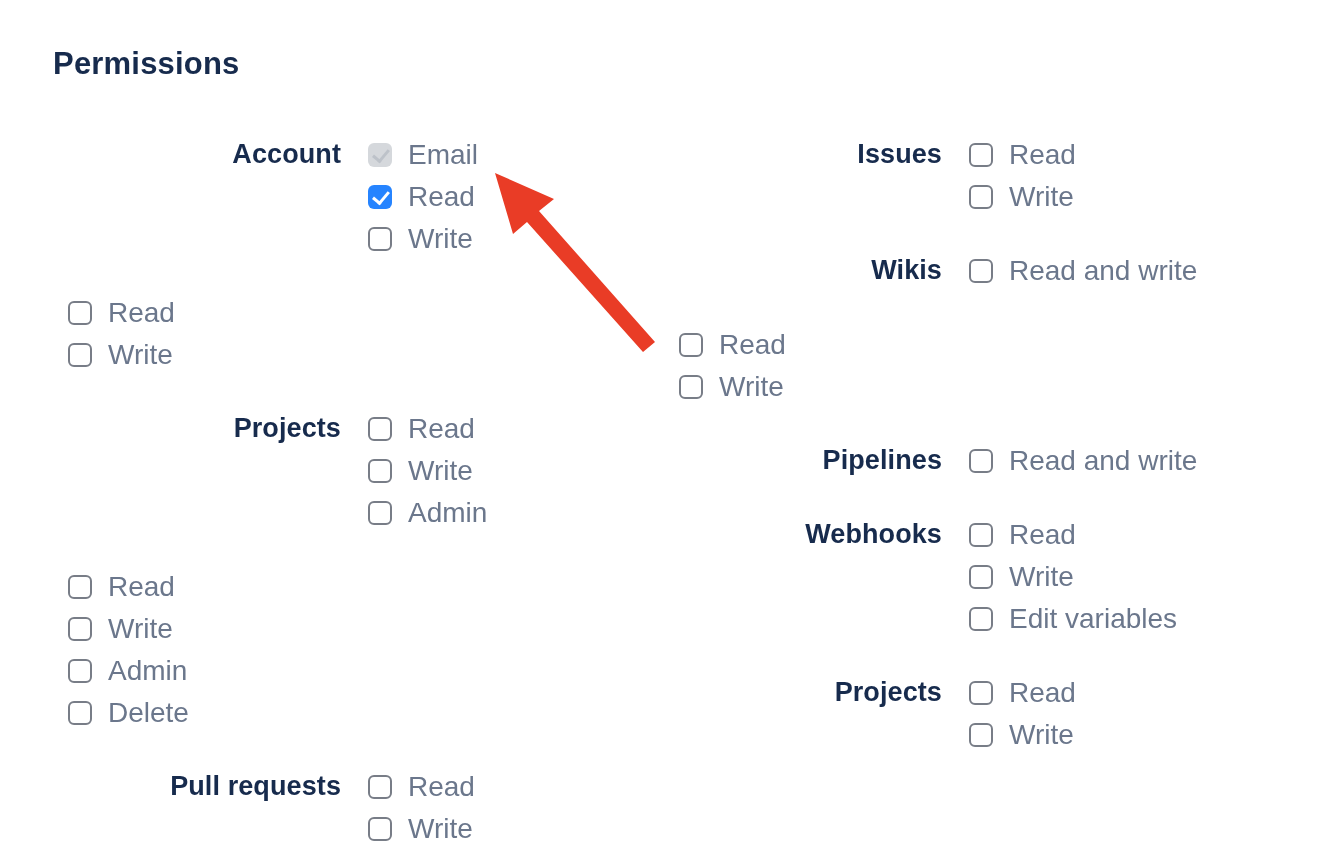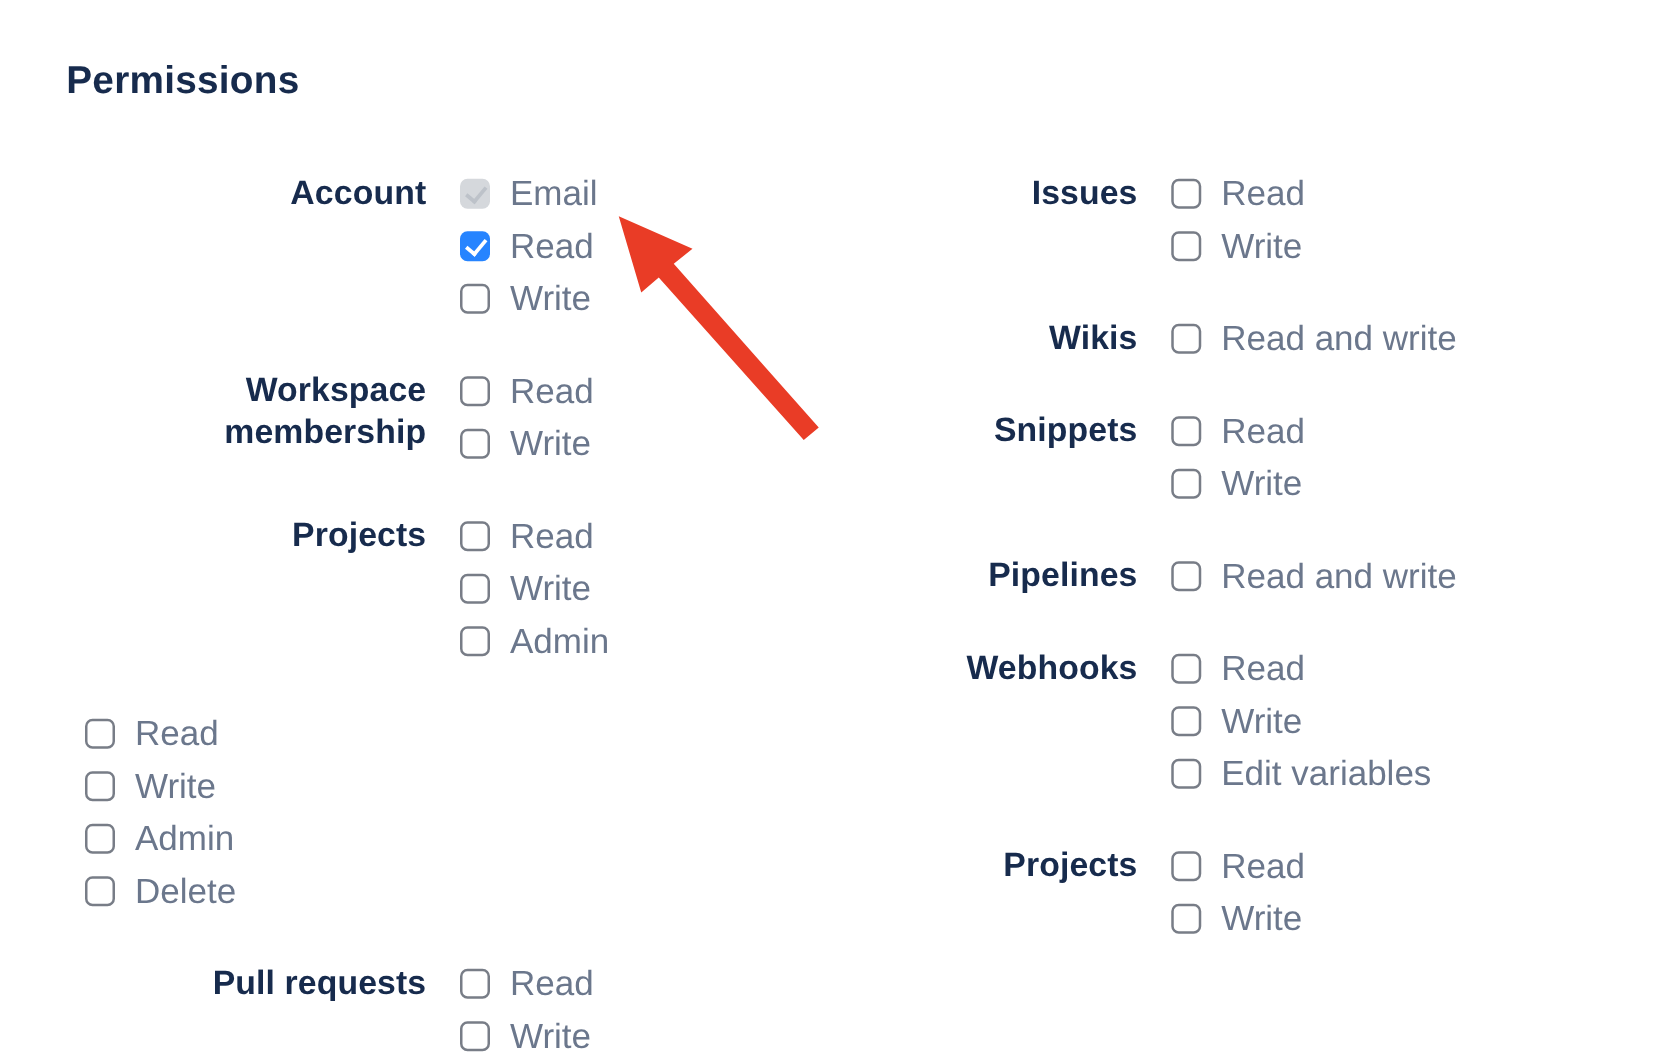--- a/index.html
+++ b/index.html
@@ -11,21 +11,21 @@
   .page{position:relative;width:1322px;height:844px;background:#fff;overflow:hidden;}
 
   .heading{
     position:absolute;left:53px;top:46px;margin:0;
     font-size:31px;font-weight:700;color:var(--heading-text,#172B4D);
     letter-spacing:.2px;
   }
 
   .col{position:absolute;top:104px;}
   .col-left{left:41px;}
-  .col-right{left:620px;}
+  .col-right{left:652px;}
 
   .group{display:flex;align-items:flex-start;margin-bottom:32px;margin-top:30px;}
   .group-label{
     text-align:right;font-weight:700;font-size:27px;line-height:33px;
     color:var(--label-text,#172B4D);padding-top:4px;letter-spacing:.1px;
   }
   .col-left .group-label{width:300px;}
   .col-right .group-label{width:290px;}
 
   .options{margin-left:27px;}
@@ -76,21 +76,20 @@
             <span class="cb checked"></span>
             <span class="opt-label">Read</span>
           </label>
           <label class="option">
             <span class="cb unchecked"></span>
             <span class="opt-label">Write</span>
           </label>
         </div>
       </div>
       <div class="group">
-        <div class="group-label">Workspace membership</div>
         <div class="options">
           <label class="option">
             <span class="cb unchecked"></span>
             <span class="opt-label">Read</span>
           </label>
           <label class="option">
             <span class="cb unchecked"></span>
             <span class="opt-label">Write</span>
           </label>
         </div>
@@ -164,21 +163,20 @@
       <div class="group">
         <div class="group-label">Wikis</div>
         <div class="options">
           <label class="option">
             <span class="cb unchecked"></span>
             <span class="opt-label">Read and write</span>
           </label>
         </div>
       </div>
       <div class="group">
-        <div class="group-label">Snippets</div>
         <div class="options">
           <label class="option">
             <span class="cb unchecked"></span>
             <span class="opt-label">Read</span>
           </label>
           <label class="option">
             <span class="cb unchecked"></span>
             <span class="opt-label">Write</span>
           </label>
         </div>

